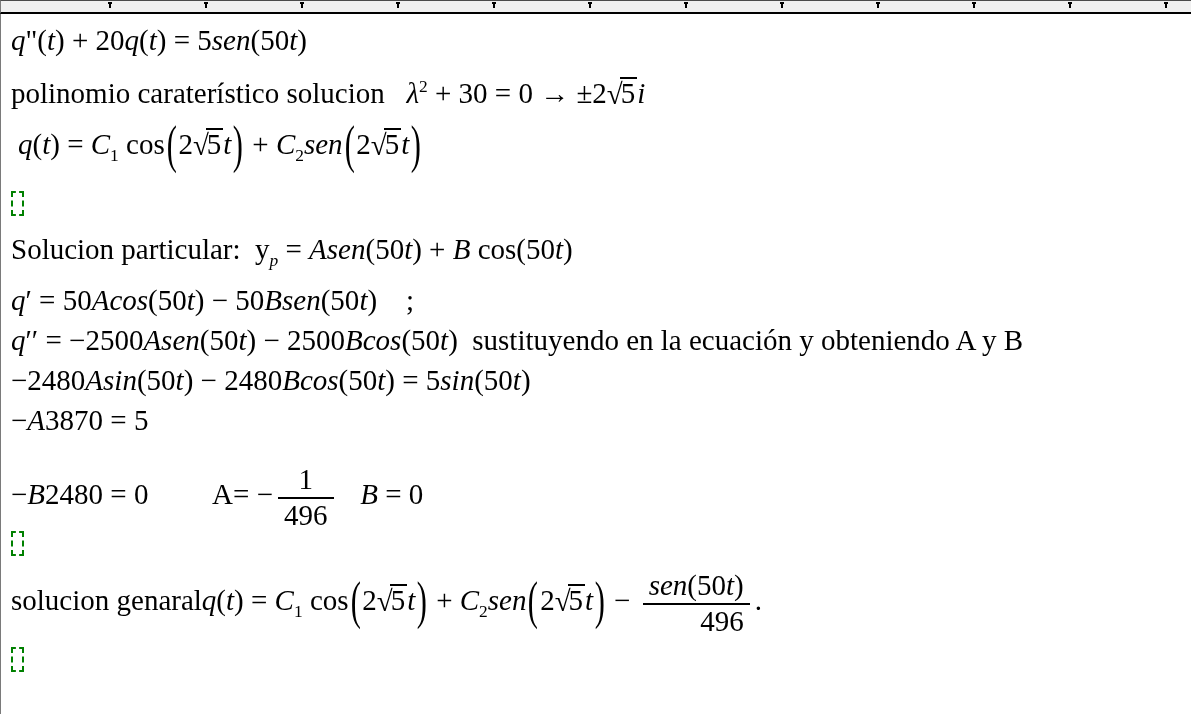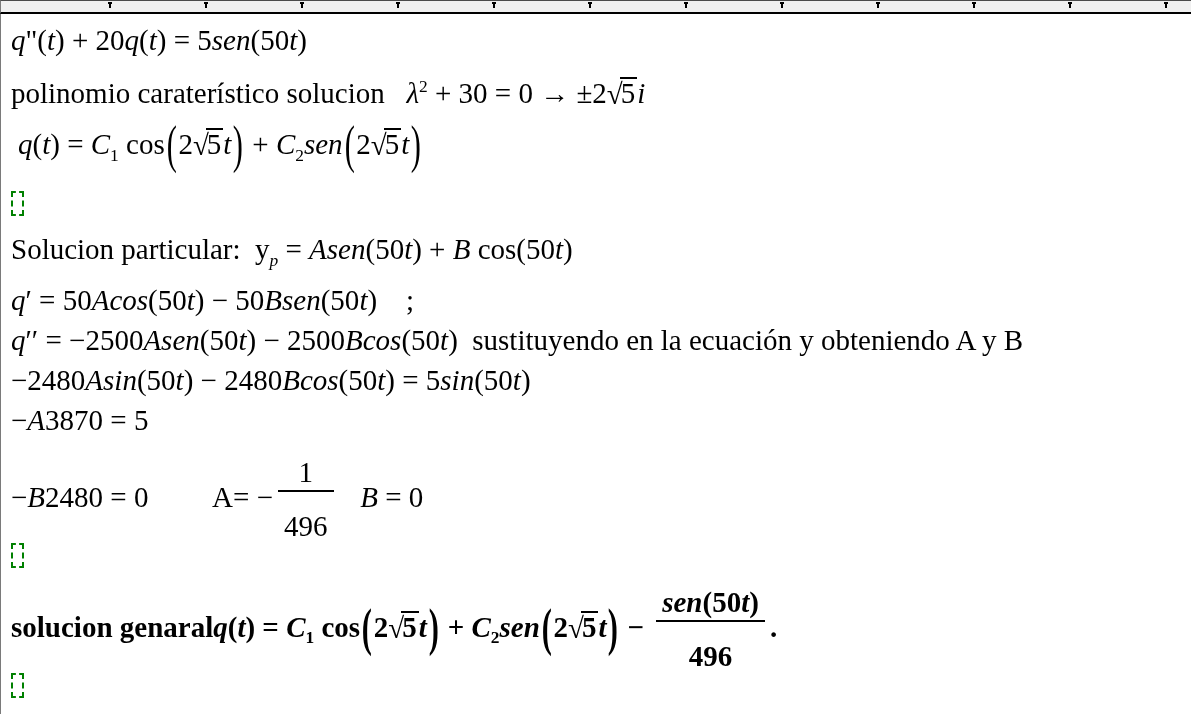--- a/index.html
+++ b/index.html
@@ -52,21 +52,21 @@
     font-size: 29px;
     line-height: 40px;
     color: #000;
   }
   .canvas .line:nth-child(2)  { margin-top: 6px; }
   .canvas .line:nth-child(3)  { line-height: 62px; margin-left: 7px; }
   .canvas .line:nth-child(4)  { height: 30px; line-height: 30px; }
   .canvas .line:nth-child(5)  { margin-top: 14px; }
   .canvas .line:nth-child(10) { margin-top: 17px; line-height: 74px; }
   .canvas .line:nth-child(11) { margin-top: -6px; height: 30px; line-height: 30px; }
-  .canvas .line:nth-child(12) { margin-top: 20px; line-height: 74px; font-weight: bold; }
+  .canvas .line:nth-child(12) { margin-top: 8px; line-height: 74px; }
   .canvas .line:nth-child(13) { margin-top: -12px; }
   .canvas .line:nth-child(14) { margin-top: 2px; height: 30px; line-height: 30px; }
   .canvas .line:nth-child(15) { margin-top: 12px; height: 30px; line-height: 30px; }
 
   .seg-roman  { font-style: normal; }
   .seg-italic { font-style: italic; }
   .seg-sub  { font-size: 0.6em; vertical-align: sub; }
   .seg-sup  { font-size: 0.6em; vertical-align: super; }
 
   .sqrt { white-space: nowrap; }
@@ -84,21 +84,21 @@
     line-height: 1;
     margin: 0 2px;
   }
   .frac {
     display: inline-block;
     vertical-align: middle;
     text-align: center;
     margin: 0 5px;
   }
   .frac-num { display: block; line-height: 1.1; padding: 0 6px 1px; }
-  .frac-den { display: block; line-height: 1.1; border-top: 2px solid #000; padding: 19px 6px 0; }
+  .frac-den { display: block; line-height: 1.1; border-top: 2px solid #000; padding: 1px 6px 0; text-align: right; }
 
   .slot-box {
     display: inline-block;
     width: 13px; height: 25px;
     border: 2px dashed var(--slot-green, #008000);
     box-sizing: border-box;
     vertical-align: middle;
   }
 </style>
 </head>

